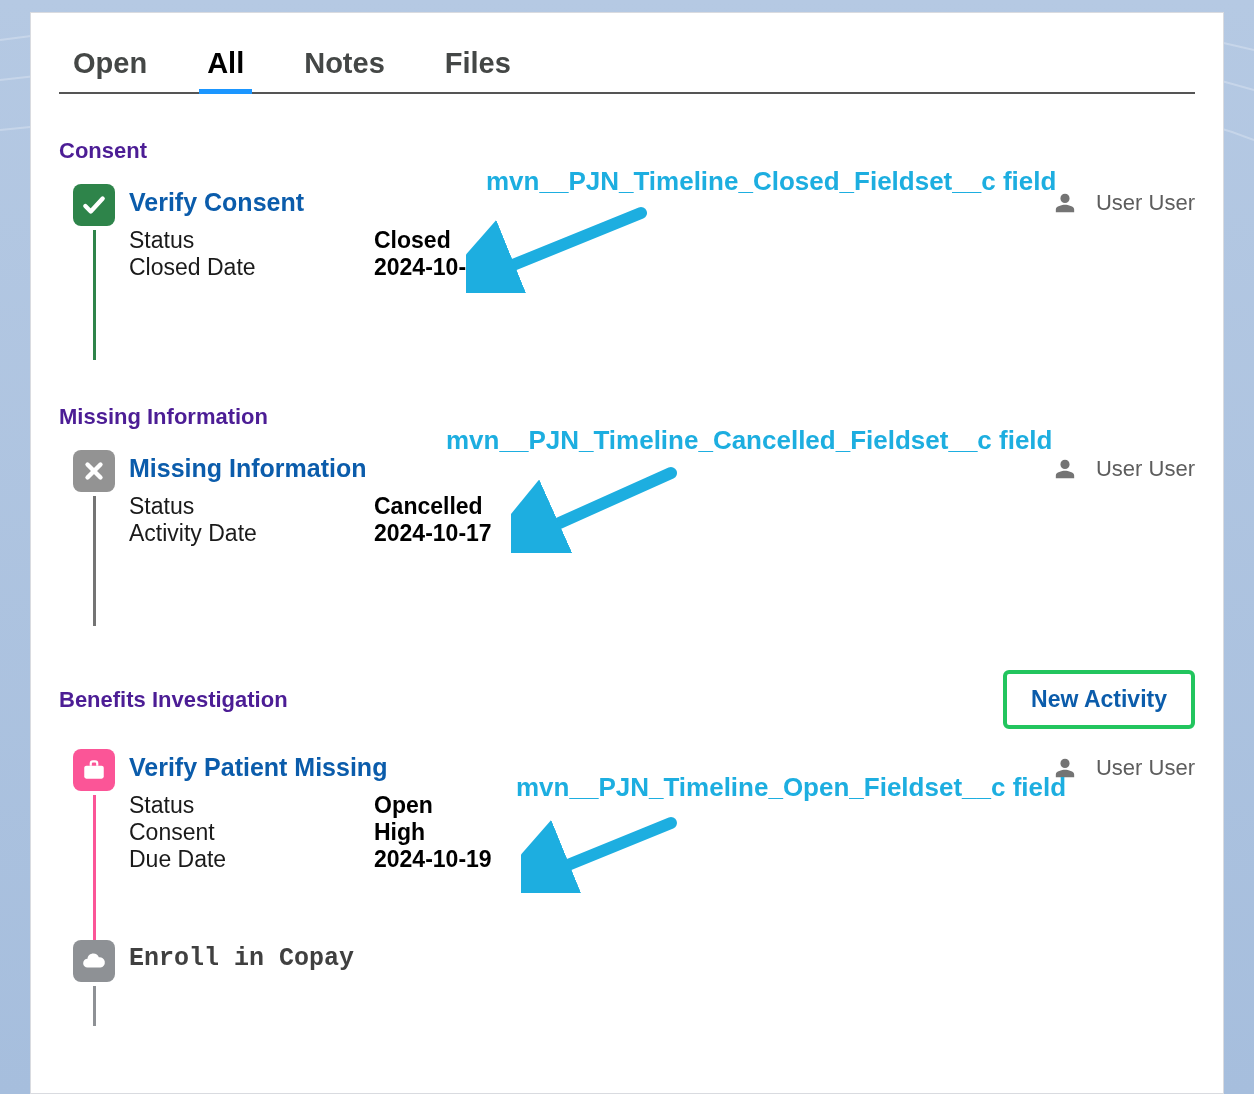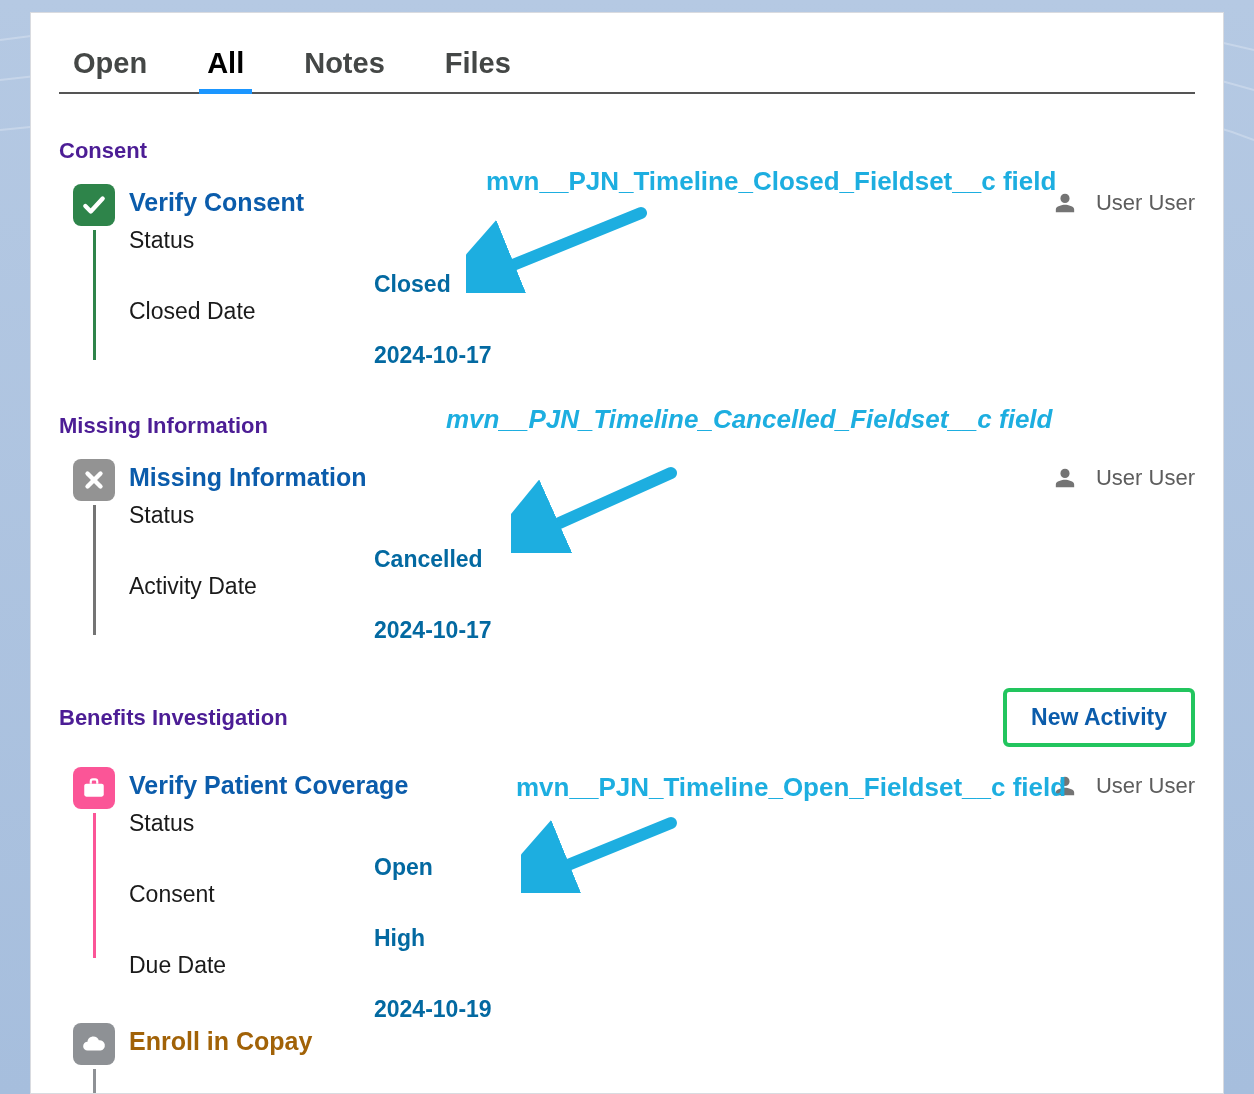--- a/index.html
+++ b/index.html
@@ -120,38 +120,39 @@
       justify-content: space-between;
       align-items: center;
     }
     .item-link {
       color: #0b5cab;
       font-size: 25px;
       font-weight: 800;
       cursor: pointer;
     }
     .item-link.muted {
-      color: #a16207;
+      color: #404040;
+      font-family: Liberation Mono, monospace;
     }
     .user-chip {
       display: flex;
       align-items: center;
       gap: 20px;
       color: #5d5d5d;
       font-size: 22px;
     }
     .user-chip svg { width: 22px; height: 22px; fill: #747474; }
     .field-grid {
       margin-top: 10px;
       display: grid;
       grid-template-columns: 245px auto;
       font-size: 23px;
     }
     .field-label { color: #1a1a1a; }
-    .field-value { font-weight: 800; color: #0369a1; margin-top: 44px; }
+    .field-value { font-weight: 800; color: #000000; }
     .annotation {
       position: absolute;
       color: #1daee0;
       font-size: 26px;
       font-weight: 600;
       white-space: nowrap;
       pointer-events: none;
     }
     .arrow {
       position: absolute;
@@ -253,21 +254,21 @@
         <div class="icon-box pink">
           <svg viewBox="0 0 24 24" fill="#fff">
               <rect x="3" y="8" width="18" height="12" rx="2"></rect>
               <path d="M9 8V6a2 2 0 012-2h2a2 2 0 012 2v2" fill="none" stroke="#fff" stroke-width="2"></path>
             </svg>
         </div>
         <div class="rail pink"></div>
       </div>
       <div class="body-col">
         <div class="title-row">
-          <span class="item-link">Verify Patient Coverage</span>
+          <span class="item-link">Verify Patient Missing</span>
           <span class="user-chip">
             <svg viewBox="0 0 24 24">
                 <path d="M12 12c2.8 0 5-2.2 5-5s-2.2-5-5-5-5 2.2-5 5 2.2 5 5 5zm0 2c-3.3 0-10 1.7-10 5v3h20v-3c0-3.3-6.7-5-10-5z"></path>
               </svg>
             <span>User User</span>
           </span>
         </div>
         <div class="field-grid">
           <span class="field-label">Status</span>
           <span class="field-value">Open</span>
@@ -298,21 +299,21 @@
   <div class="annotation" style="top:153px; left:455px;">mvn__PJN_Timeline_Closed_Fieldset__c field</div>
   <svg class="arrow" style="top:190px; left:435px; width:200px; height:90px;" viewBox="0 0 200 90">
     <defs>
         <marker id="ah1" markerWidth="8" markerHeight="8" refX="3" refY="4" orient="auto">
           <path d="M0,0 L8,4 L0,8 Z" fill="#1daee0"></path>
         </marker>
       </defs>
     <line x1="175" y1="10" x2="15" y2="75" stroke="#1daee0" stroke-width="12" stroke-linecap="round" marker-end="url(#ah1)"></line>
   </svg>
 
-  <div class="annotation" style="top:391px; left:415px;font-style:italic;">mvn__PJN_Timeline_Cancelled_Fieldset__c field</div>
+  <div class="annotation" style="top:412px; left:415px;">mvn__PJN_Timeline_Cancelled_Fieldset__c field</div>
   <svg class="arrow" style="top:450px; left:480px; width:180px; height:90px;" viewBox="0 0 180 90">
     <defs>
         <marker id="ah2" markerWidth="8" markerHeight="8" refX="3" refY="4" orient="auto">
           <path d="M0,0 L8,4 L0,8 Z" fill="#1daee0"></path>
         </marker>
       </defs>
     <line x1="160" y1="10" x2="15" y2="75" stroke="#1daee0" stroke-width="12" stroke-linecap="round" marker-end="url(#ah2)"></line>
   </svg>
 
   <div class="annotation" style="top:759px; left:485px;">mvn__PJN_Timeline_Open_Fieldset__c field</div>

